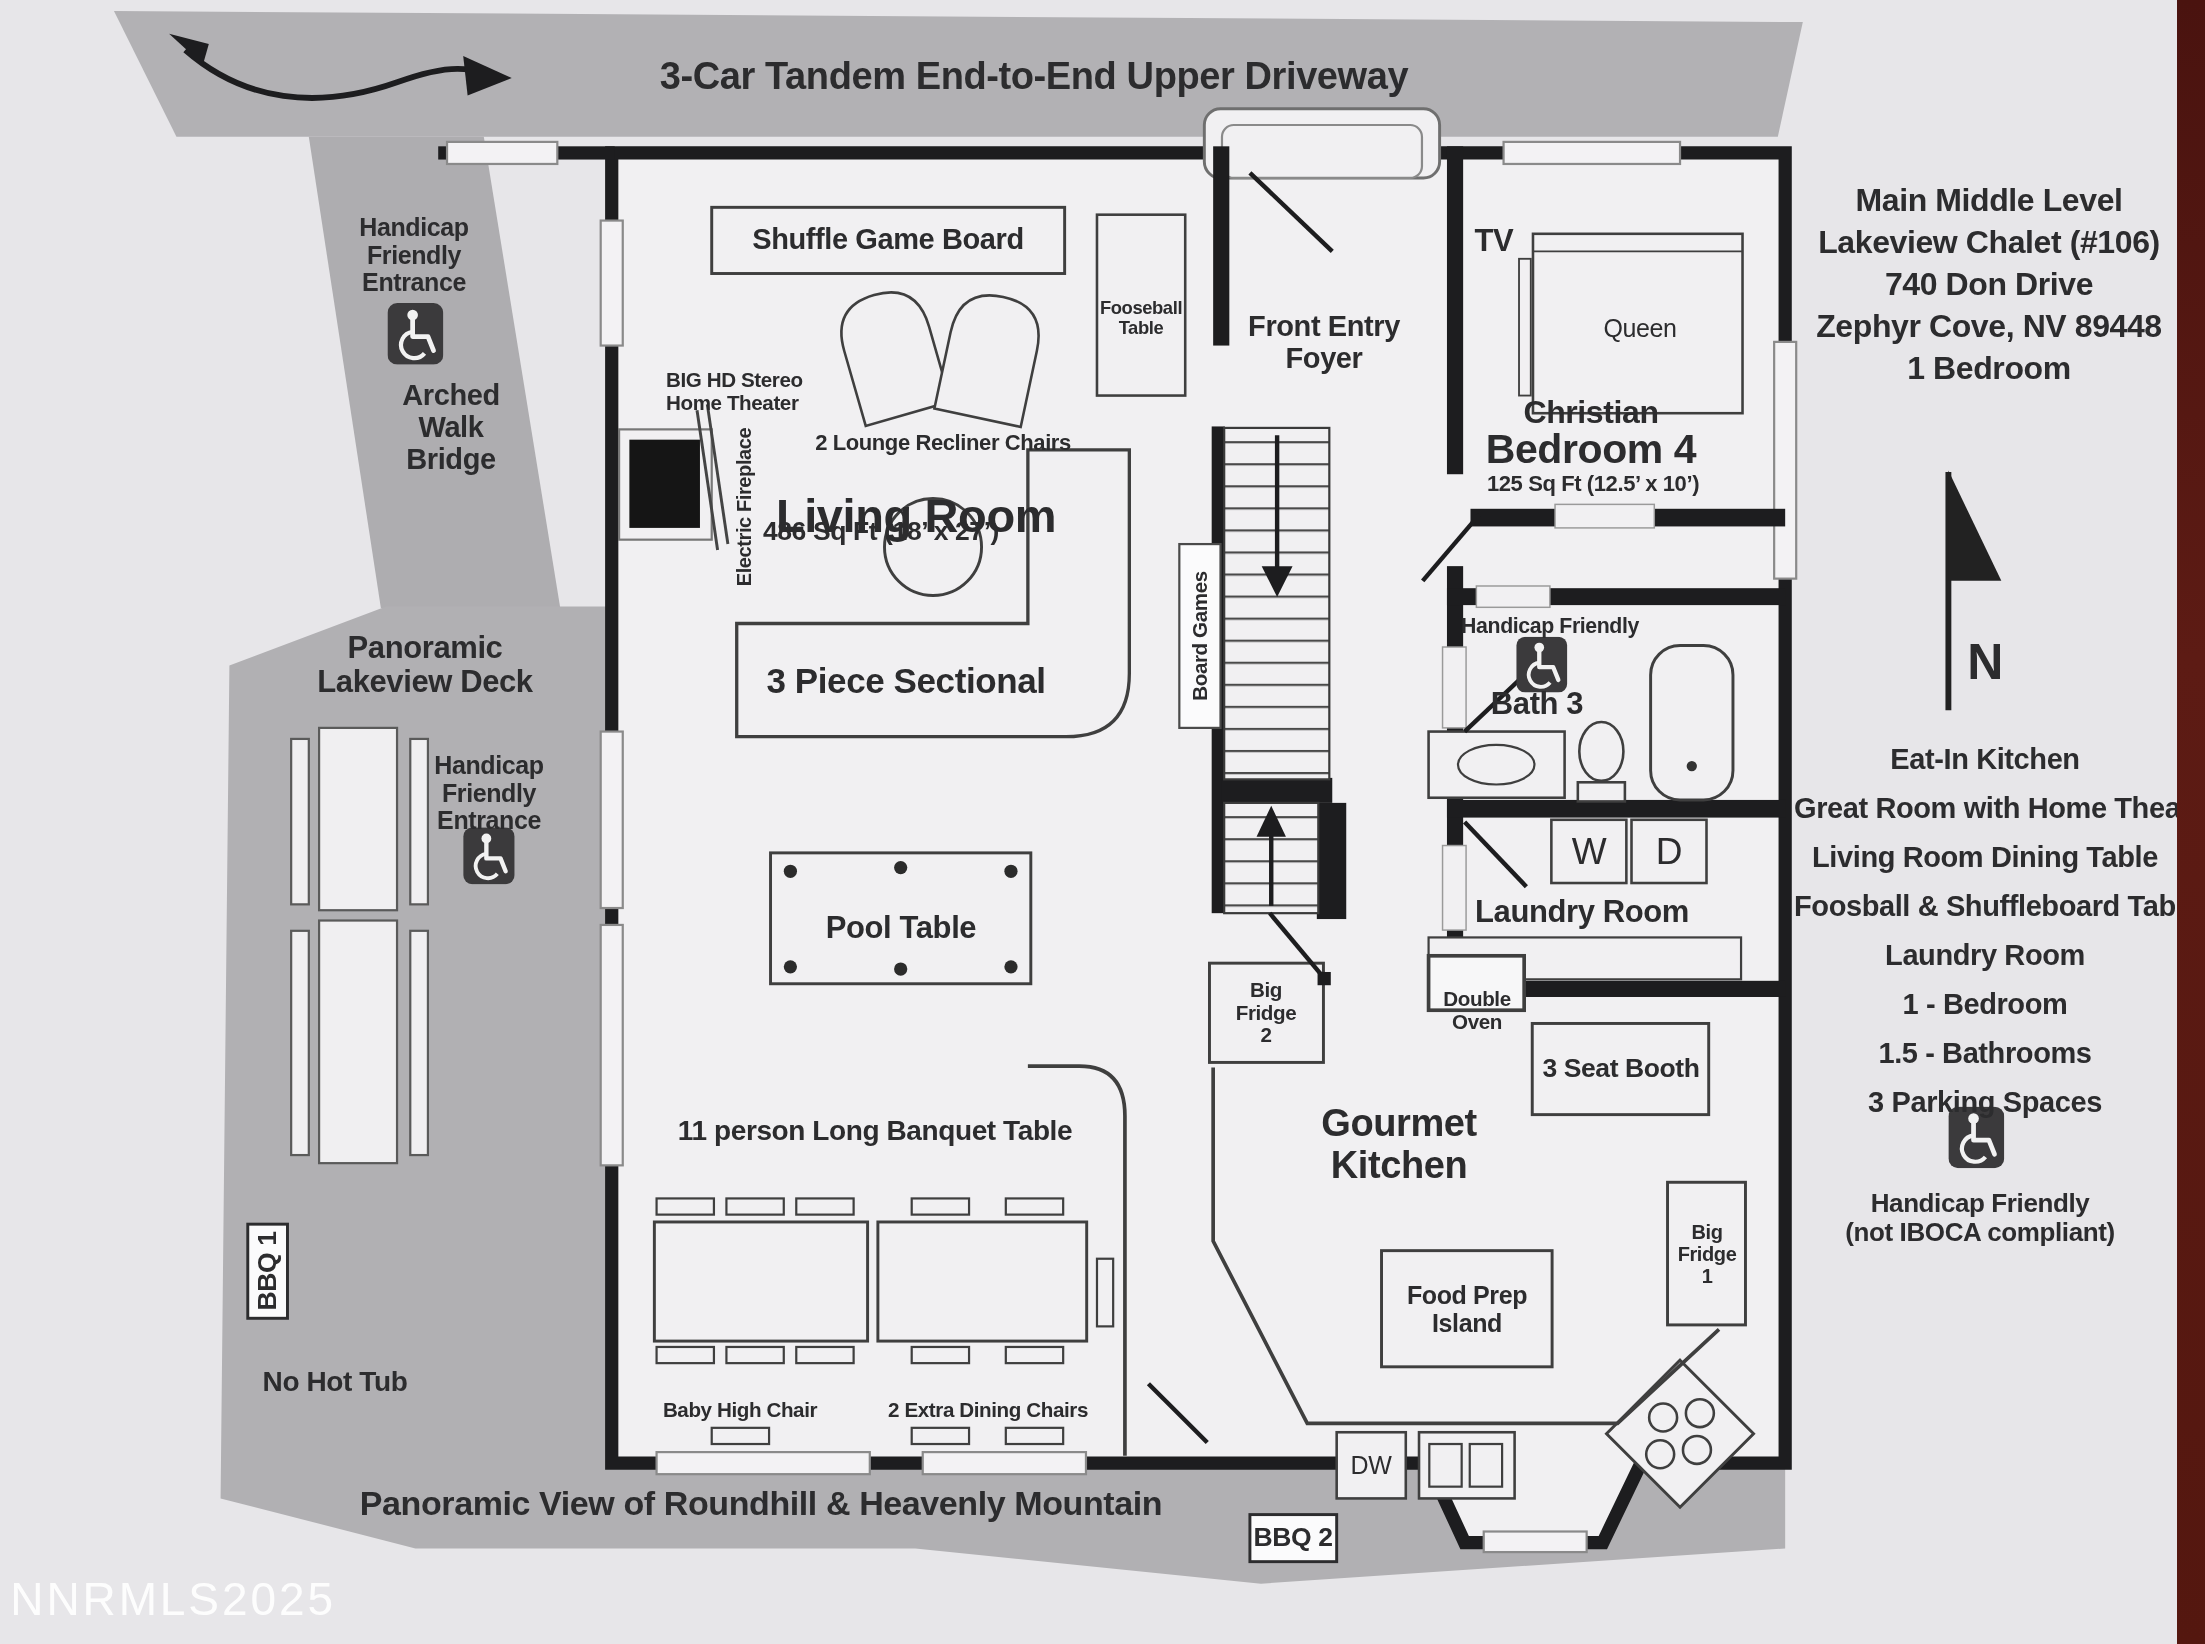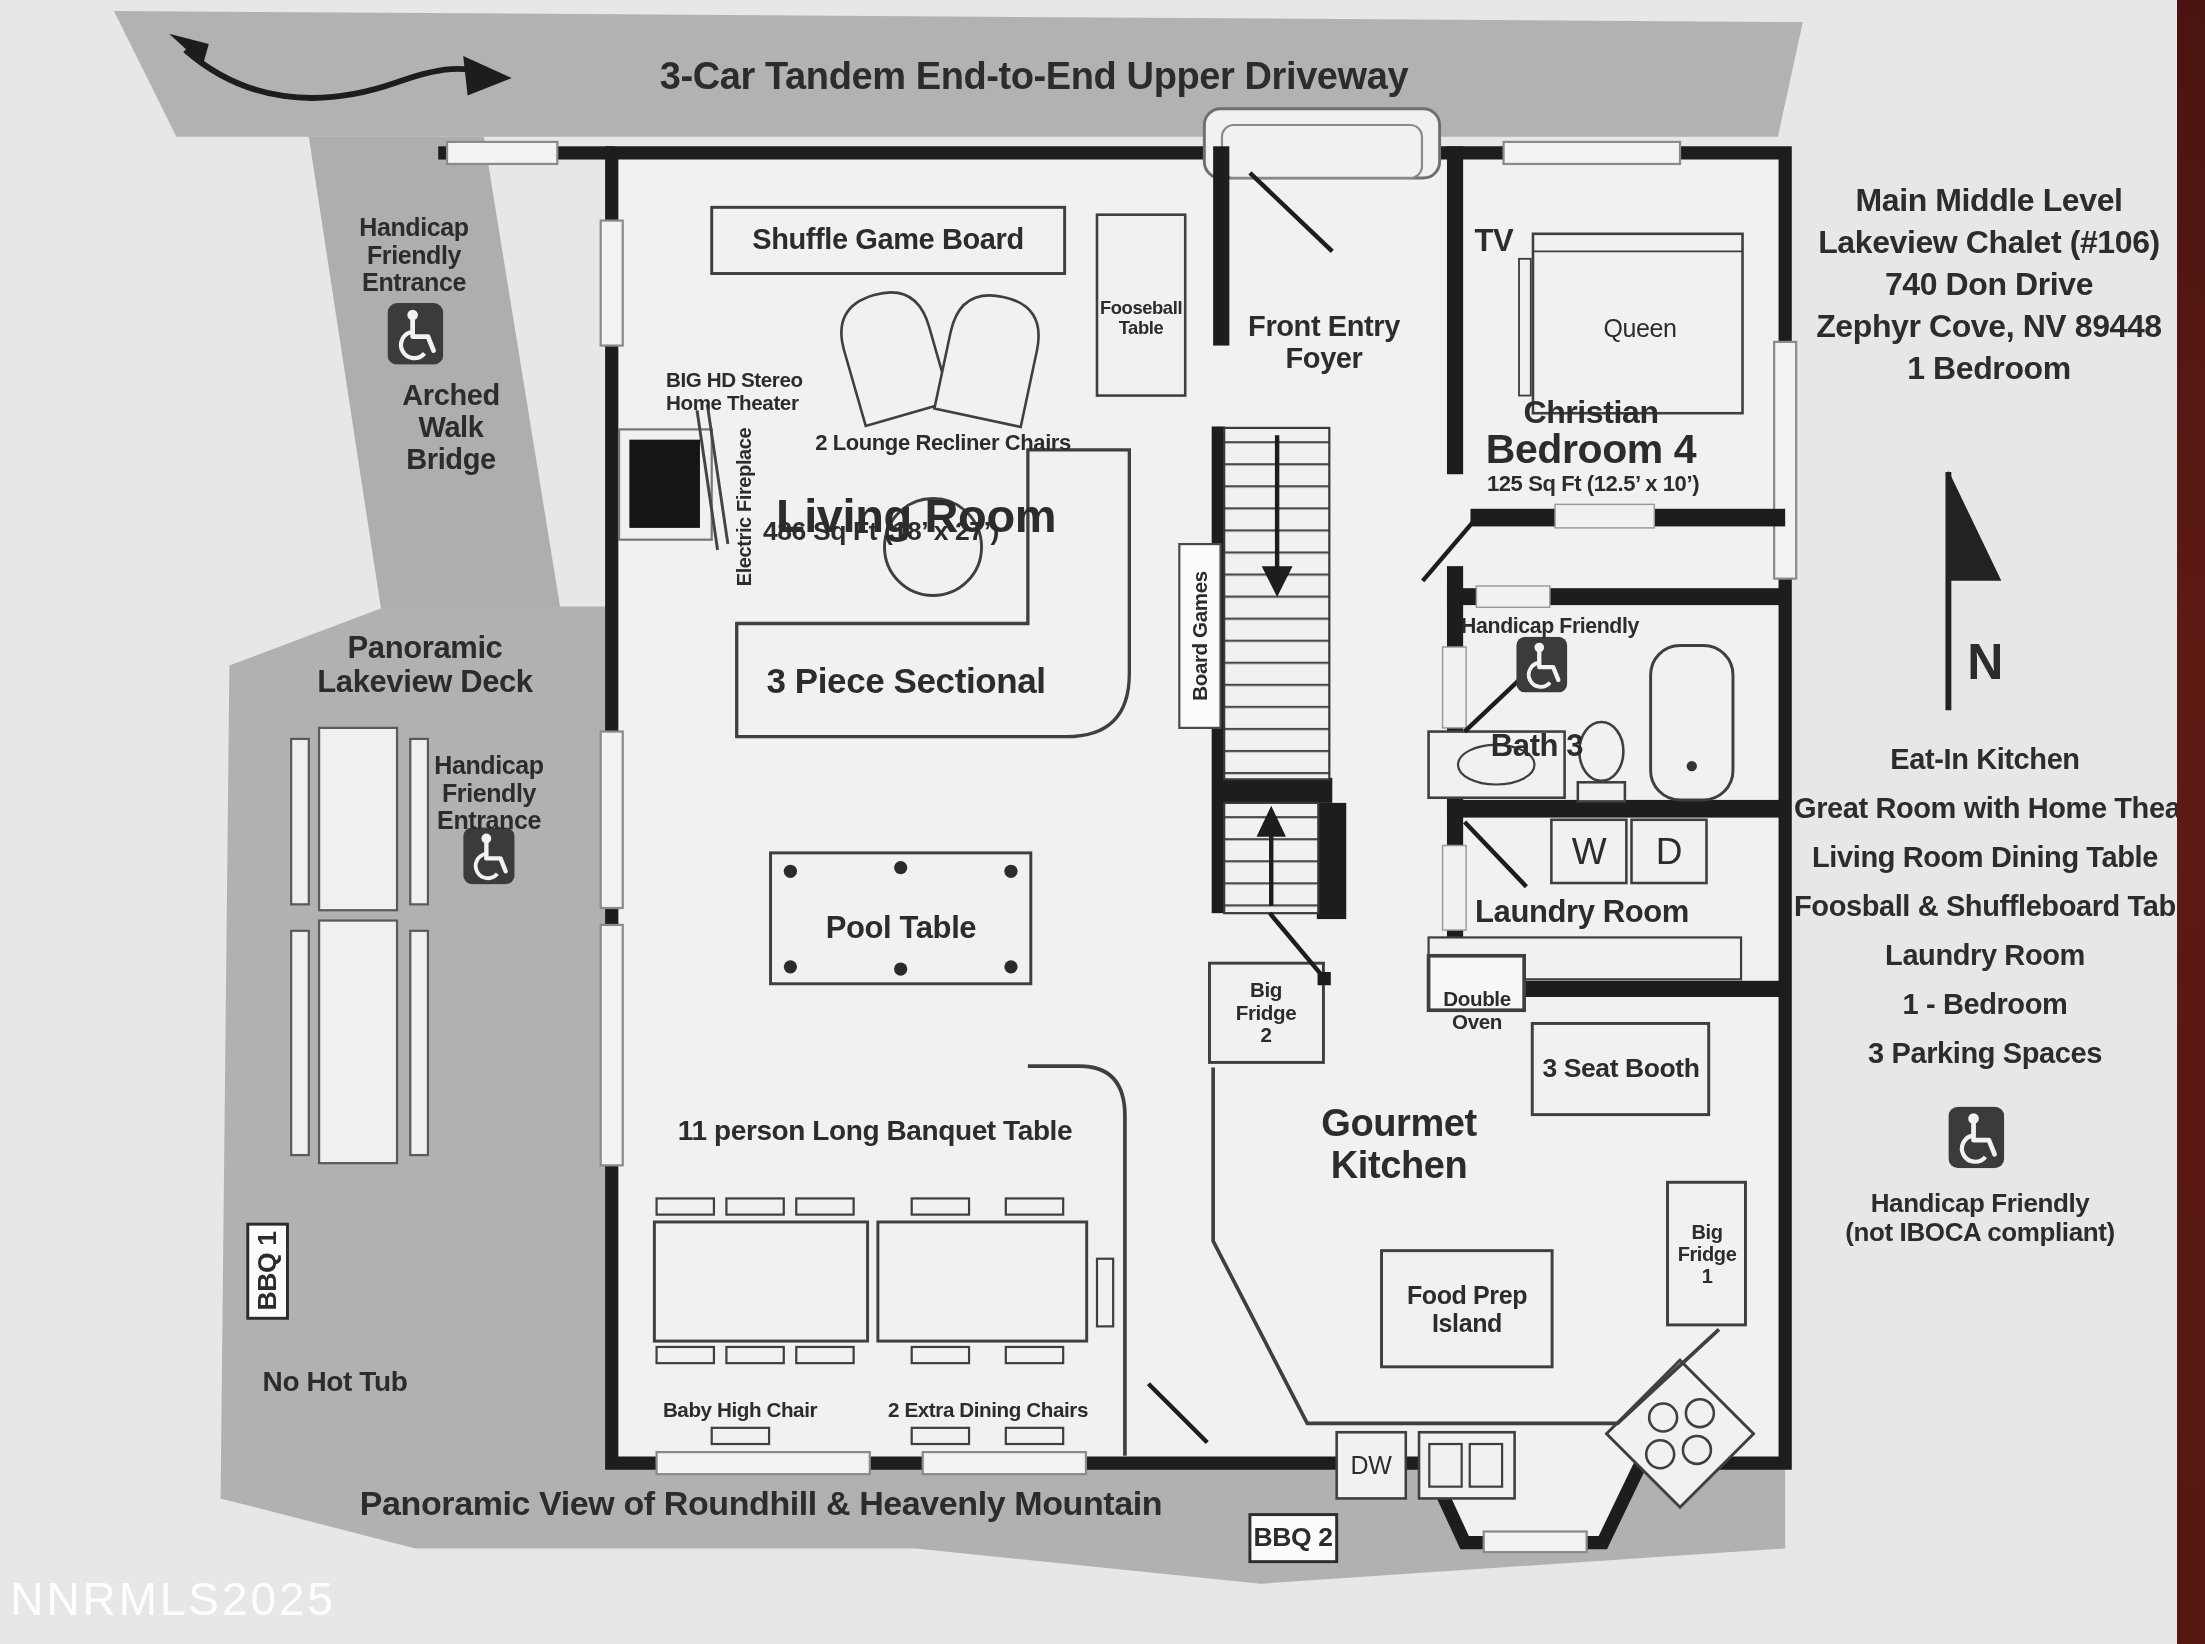--- a/index.html
+++ b/index.html
@@ -262,21 +262,21 @@
 <div class="lbl" style="left:1324px;top:343px;font-size:29px;font-weight:600;">Front Entry
 Foyer</div>
 
 <div class="lbl" style="left:1494px;top:241px;font-size:31px;">TV</div>
 <div class="lbl thin" style="left:1640px;top:329px;font-size:25px;">Queen</div>
 <div class="lbl" style="left:1591px;top:413px;font-size:32px;text-align:right;">Christian</div>
 <div class="lbl" style="left:1591px;top:450px;font-size:41px;white-space:nowrap;">Bedroom 4</div>
 <div class="lbl" style="left:1593px;top:484px;font-size:22px;white-space:nowrap;">125 Sq Ft (12.5’ x 10’)</div>
 
 <div class="lbl" style="left:1550px;top:627px;font-size:21.3px;white-space:nowrap;">Handicap Friendly</div>
-<div class="lbl" style="left:1537px;top:704px;font-size:31px;margin-top:42px;">Bath 3</div>
+<div class="lbl" style="left:1537px;top:704px;font-size:31px;">Bath 3</div>
 
 <div class="lbl thin" style="left:1589px;top:852px;font-size:37px;">W</div>
 <div class="lbl thin" style="left:1669px;top:852px;font-size:37px;">D</div>
 <div class="lbl" style="left:1582px;top:912px;font-size:31px;white-space:nowrap;">Laundry Room</div>
 <div class="lbl" style="left:1477px;top:983px;font-size:20.6px;margin-top:28px;">Double
 Oven</div>
 
 <div class="lbl" style="left:875px;top:1131px;font-size:28px;white-space:nowrap;">11 person Long Banquet Table</div>
 <div class="lbl" style="left:740px;top:1410px;font-size:20.6px;white-space:nowrap;">Baby High Chair</div>
 <div class="lbl" style="left:988px;top:1410px;font-size:20.6px;white-space:nowrap;">2 Extra Dining Chairs</div>
@@ -304,20 +304,21 @@
 
 <div class="lbl" style="left:1985px;top:662px;font-size:50px;">N</div>
 
 <div style="position:absolute;z-index:5;left:1794px;top:735px;width:382px;text-align:center;">
   <div class="lbl" style="position:static;transform:none;font-size:29px;line-height:49px;white-space:nowrap;">Eat-In Kitchen</div>
   <div class="lbl" style="position:static;transform:none;font-size:29px;line-height:49px;white-space:nowrap;">Great Room with Home Theate</div>
   <div class="lbl" style="position:static;transform:none;font-size:29px;line-height:49px;white-space:nowrap;">Living Room Dining Table</div>
   <div class="lbl" style="position:static;transform:none;font-size:29px;line-height:49px;white-space:nowrap;">Foosball &amp; Shuffleboard Tables</div>
   <div class="lbl" style="position:static;transform:none;font-size:29px;line-height:49px;white-space:nowrap;">Laundry Room</div>
   <div class="lbl" style="position:static;transform:none;font-size:29px;line-height:49px;white-space:nowrap;">1 - Bedroom</div>
+  <div class="lbl" style="position:static;transform:none;font-size:29px;line-height:49px;white-space:nowrap;">1.5 - Bathrooms</div>
   <div class="lbl" style="position:static;transform:none;font-size:29px;line-height:49px;white-space:nowrap;">3 Parking Spaces</div>
 </div>
 
 <div class="lbl" style="left:1980px;top:1203px;font-size:26px;white-space:nowrap;">Handicap Friendly</div>
 <div class="lbl" style="left:1980px;top:1232px;font-size:26px;white-space:nowrap;">(not IBOCA compliant)</div>
 
 <div class="watermark" style="left:10.3px;top:1572px;font-size:46px;">NNRMLS2025</div>
 <div class="edge-strip"></div>
 
 

